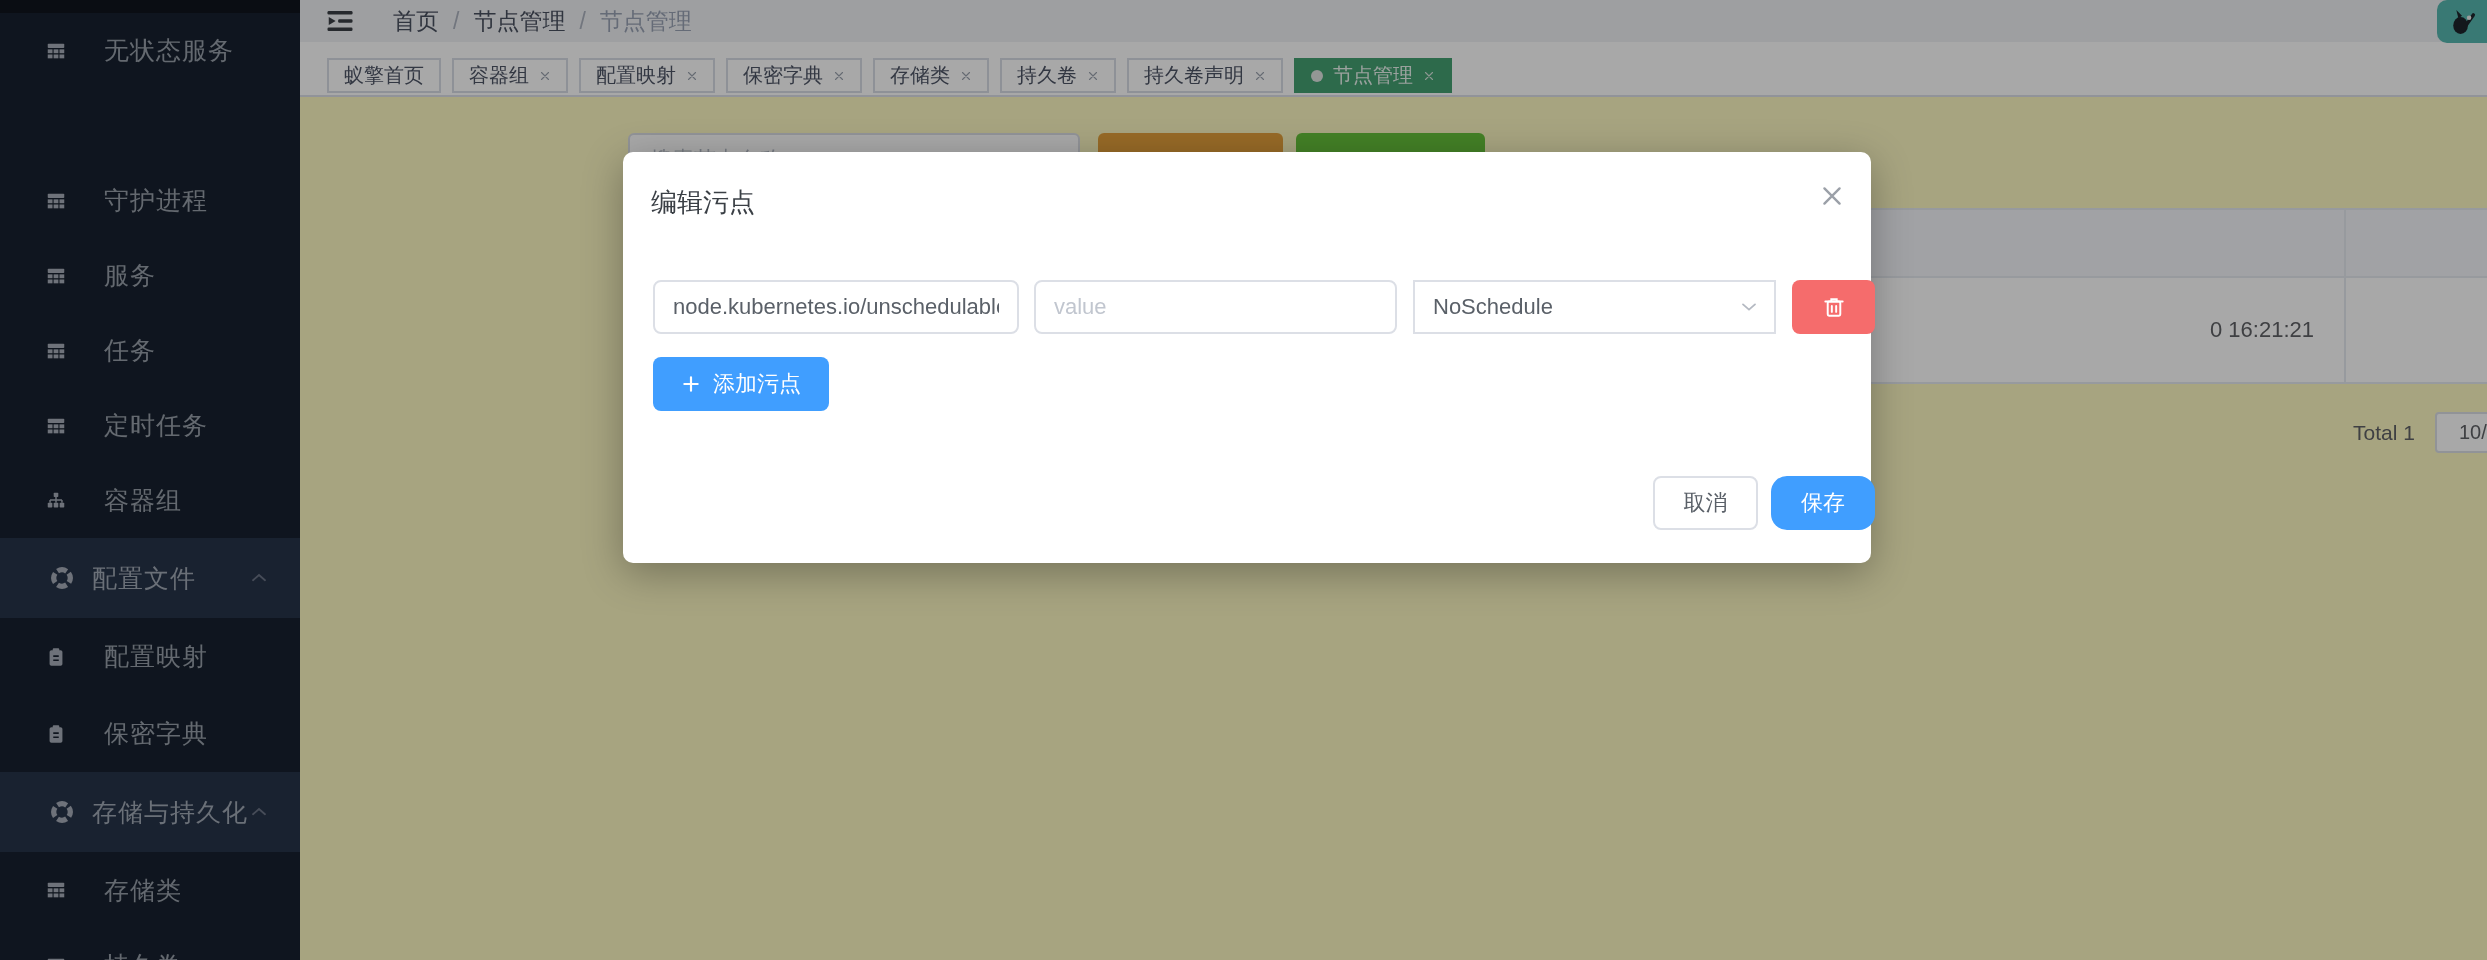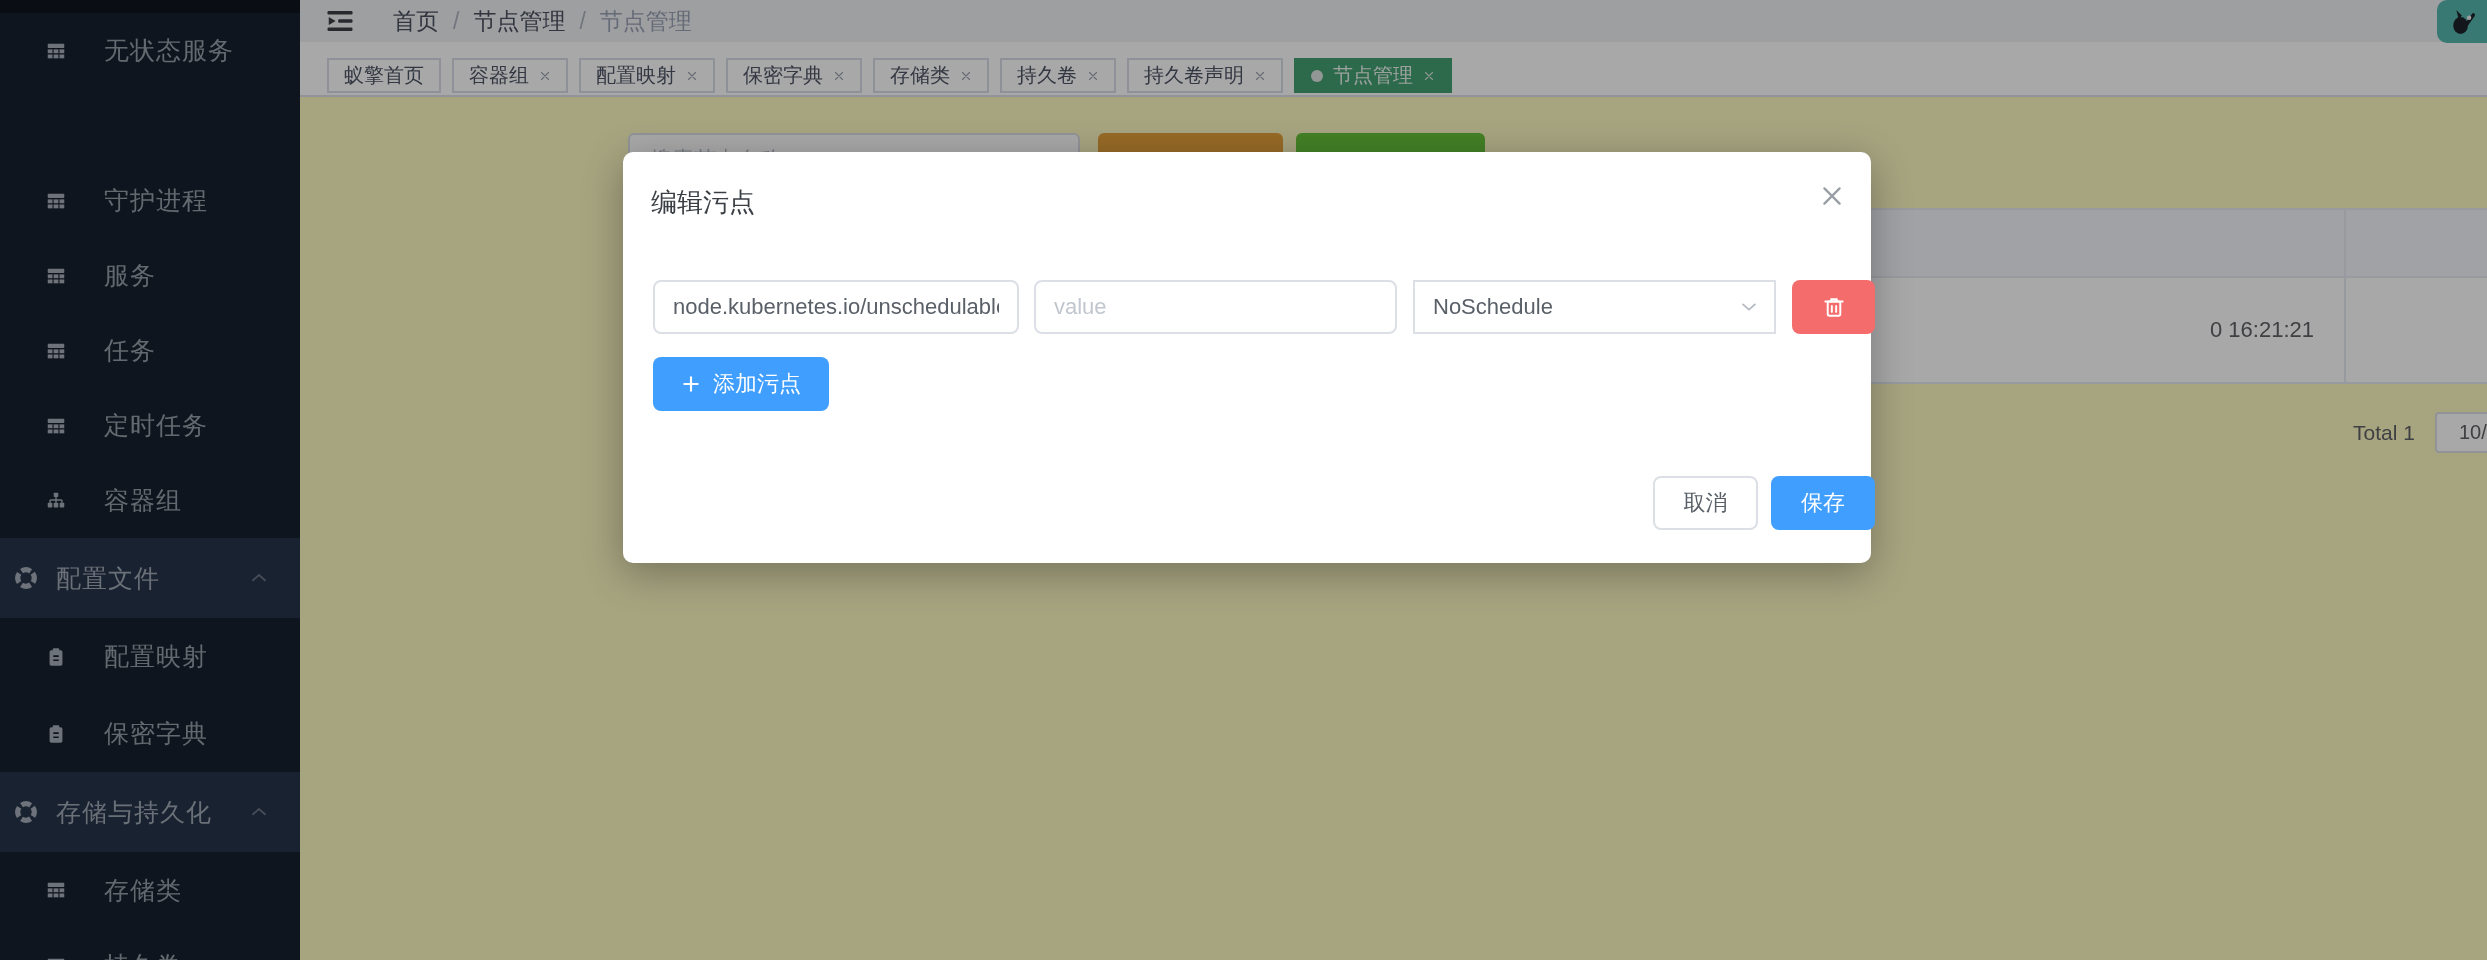--- a/index.html
+++ b/index.html
@@ -6,21 +6,21 @@
   html,body { background:#666; }
   body { font-family:"Liberation Sans","DejaVu Sans",sans-serif; }
   .screen { position:relative; width:2487px; height:960px; background:#fff; overflow:hidden; }
 
   
   .sidebar { position:absolute; left:0; top:0; width:300px; height:960px; background:#18212F; overflow:hidden; z-index:10; }
   .side-topstrip { position:absolute; left:0; top:0; width:300px; height:13px; background:#10151D; }
   .side-item { position:absolute; left:0; width:300px; height:75px; display:flex; align-items:center; cursor:pointer; color:#98A0AA; }
   .side-item .mi { width:22px; height:22px; margin-left:45px; color:#A7AEB9; flex:0 0 auto; }
   .side-item .mlabel { margin-left:37px; font-size:25px; letter-spacing:1px; }
-  .side-group { position:absolute; left:0; width:300px; height:80px; background:#273449; display:flex; align-items:center; cursor:pointer; color:#A2AAB6; }
+  .side-group { position:absolute; left:0; width:300px; height:80px; background:#273449; display:flex; align-items:center; cursor:pointer; color:#A2AAB6;padding-left:36px; }
   .side-group .gi { width:24px; height:24px; margin-left:14px; color:#A7AEB9; flex:0 0 auto; }
   .side-group .mlabel { margin-left:18px; font-size:25px; letter-spacing:1px; }
   .side-group .chev { position:absolute; right:32px; width:18px; height:18px; color:#6B7486; }
 
   
   .content { position:absolute; left:300px; top:0; right:0; bottom:0; background:#fef9c3; }
   .crumbbar { position:absolute; left:0; top:0; right:0; height:42px; background:#F0F2F5; display:flex; align-items:center; }
   .fold { width:30px; height:30px; margin-left:25px; color:#3A3F45; cursor:pointer; }
   .crumbs { display:flex; align-items:center; margin-left:38px; font-size:23px; color:#4A5160; gap:14px; }
   .crumb-sep { color:#ADB3BF; }
@@ -67,21 +67,21 @@
   .m-input::placeholder { color:#C1C6CF; }
   .m-key { left:30px; width:366px; }
   .m-val { left:411px; width:363px; }
   .m-select { position:absolute; left:790px; top:128px; width:363px; height:54px; border:2px solid #DCDFE6; border-radius:0; background:#fff; display:flex; align-items:center; font-size:22px; color:#5A6068; padding-left:18px; cursor:pointer; }
   .m-select .chevd { position:absolute; right:16px; width:18px; height:18px; color:#B4B9C2; }
   .m-del { position:absolute; left:1169px; top:128px; width:83px; height:54px; background:#F56C6C; border:none; border-radius:8px; display:flex; align-items:center; justify-content:center; cursor:pointer; }
   .m-del svg { width:26px; height:26px; }
   .m-add { position:absolute; left:30px; top:205px; width:176px; height:54px; background:#409EFF; border:none; border-radius:8px; color:#fff; font-size:22px; display:flex; align-items:center; justify-content:center; gap:12px; cursor:pointer; }
   .m-add svg { width:20px; height:20px; }
   .m-cancel { position:absolute; left:1030px; top:324px; width:105px; height:54px; background:#fff; border:2px solid #DCDFE6; border-radius:8px; font-size:22px; color:#5A6068; cursor:pointer; }
-  .m-save { position:absolute; left:1148px; top:324px; width:104px; height:54px; background:#409EFF; border:none; border-radius:8px; font-size:22px; color:#fff; cursor:pointer; }
+  .m-save { position:absolute; left:1148px; top:324px; width:104px; height:54px; background:#409EFF; border:none; border-radius:16px; font-size:22px; color:#fff; cursor:pointer; }
 </style>
 </head>
 <body>
 
 <svg width="0" height="0" style="position:absolute">
   <defs>
     <g id="i-grid">
       <rect x="3" y="4" width="18" height="4.6" rx="0.8"></rect>
       <rect x="3" y="10.2" width="5.2" height="4.2"></rect>
         <rect x="9.4" y="10.2" width="5.2" height="4.2"></rect>

